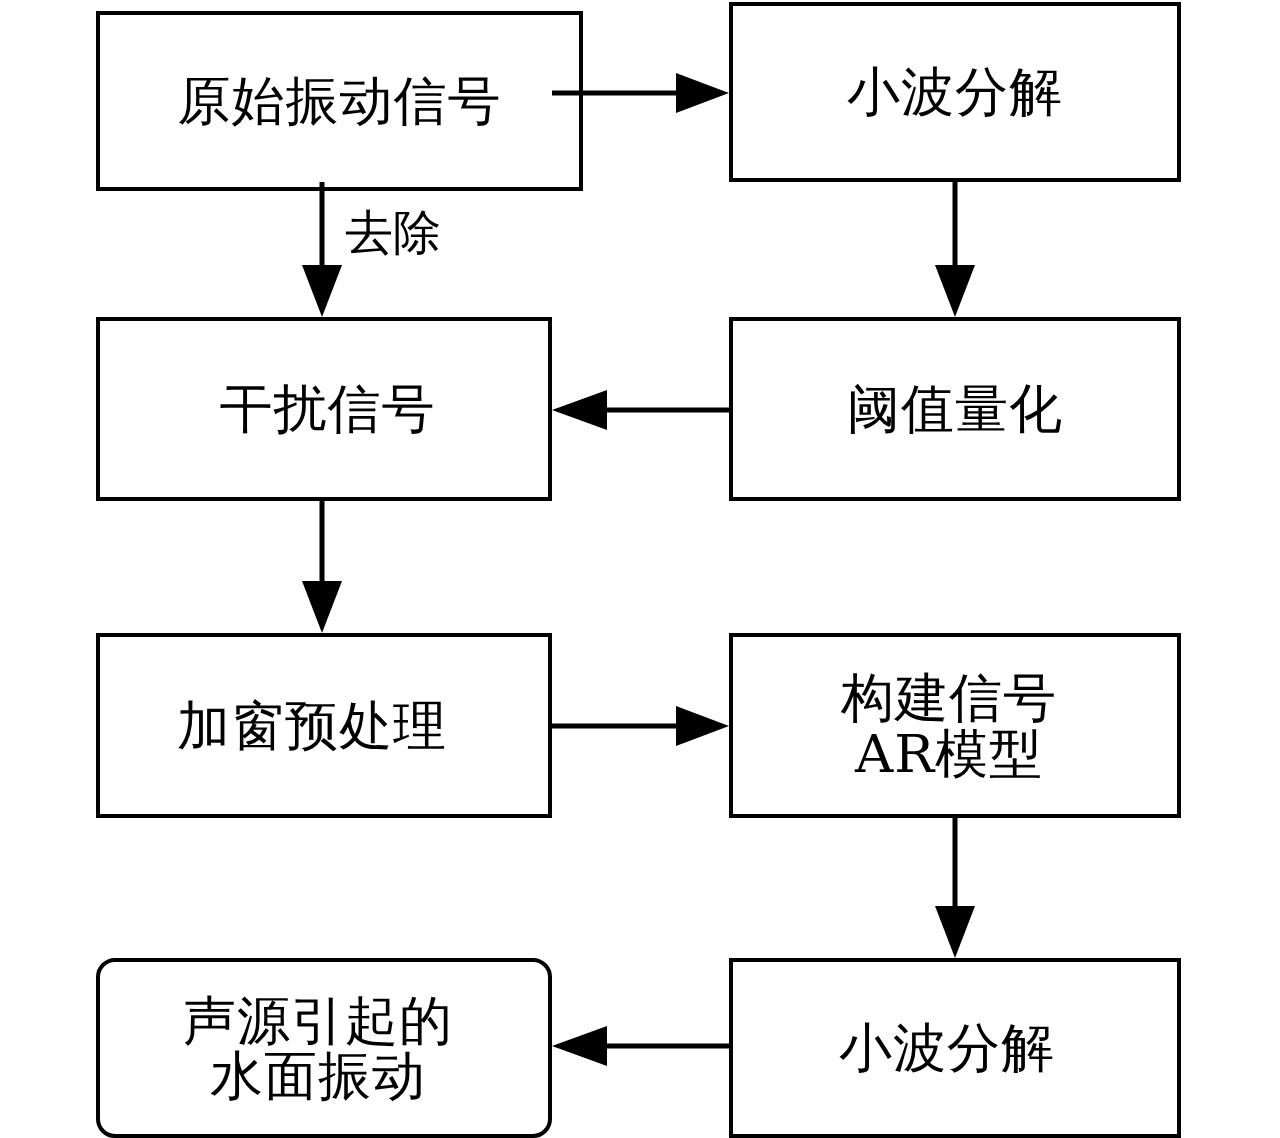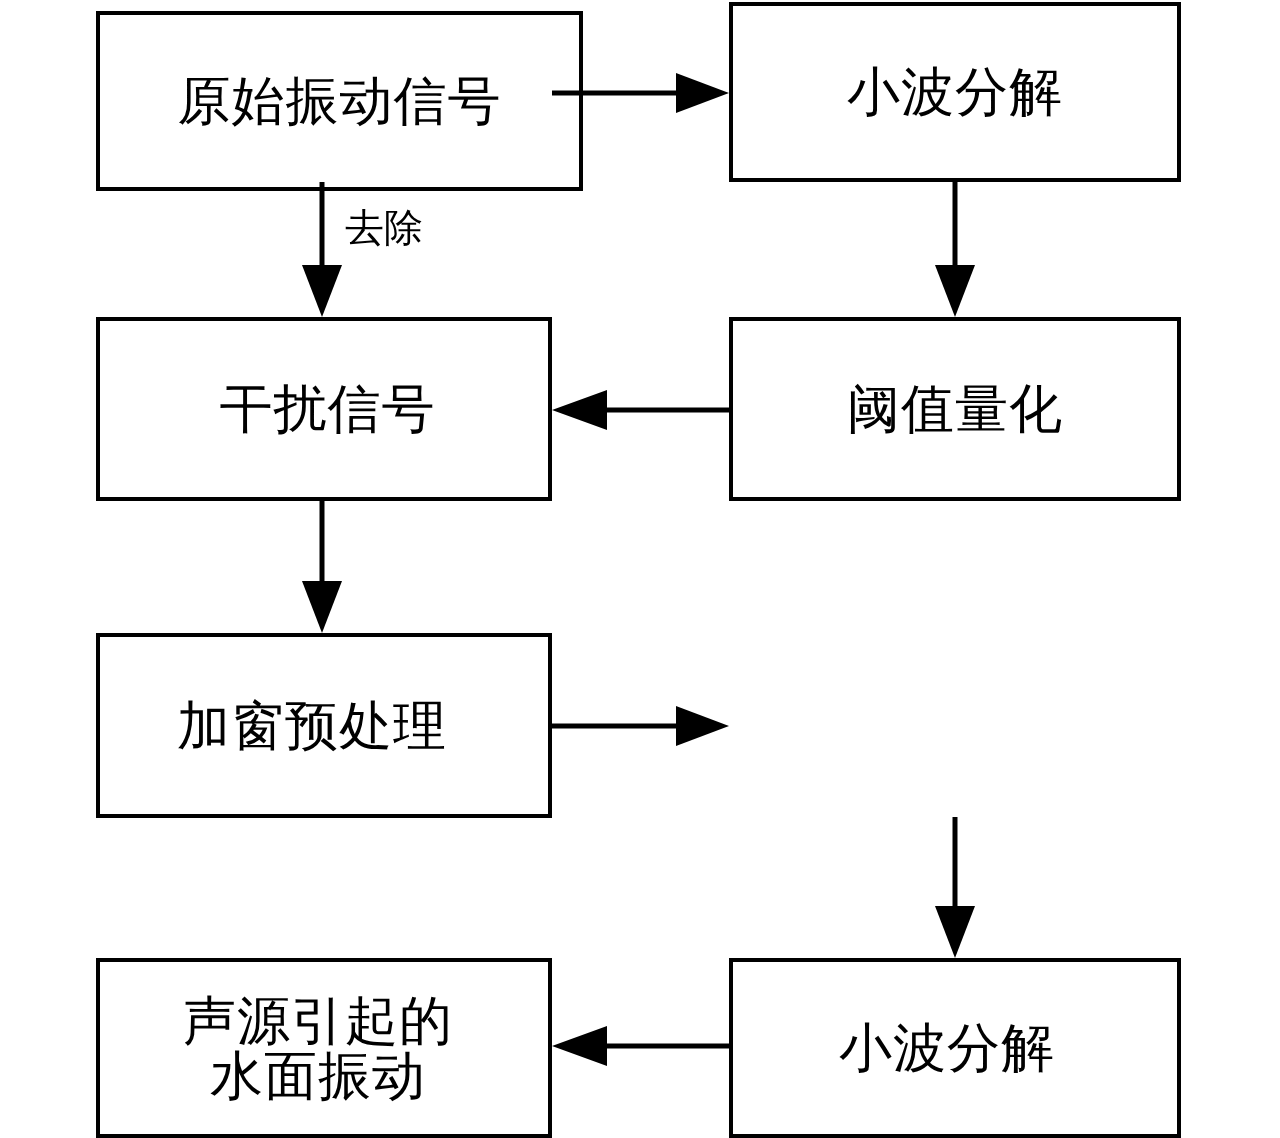--- a/index.html
+++ b/index.html
@@ -37,40 +37,40 @@
     white-space: pre-line;
     padding: 0 6px;
   }
   
   #node-raw-signal      { left: 96px;  top: 11px;    width: 487px; height: 180px; }
   #node-wavelet         { left: 729px; top: 2px;    width: 452px; height: 180px; }
   #node-interference    { left: 96px;  top: 317px;  width: 456px; height: 184px; }
   #node-threshold       { left: 729px; top: 317px;  width: 452px; height: 184px; }
   #node-windowing       { left: 96px;  top: 633px;  width: 456px; height: 185px; }
   #node-ar-model        { left: 729px; top: 633px;  width: 452px; height: 185px; }
-  #node-water-vibration { left: 96px;  top: 958px;  width: 456px; height: 180px; }
+  #node-water-vibration { left: 96px;  top: 958px;  width: 456px; height: 180px; border-radius: 19px; }
   #node-kalman          { left: 729px; top: 958px;  width: 452px; height: 180px; }
 
   
   #node-interference .node-label { transform: translateX(-10px); margin-left: 27px; }
   #node-windowing .node-label    { transform: translateX(-12px); }
   #node-water-vibration .node-label { transform: translateX(-6px); }
   #node-kalman .node-label       { transform: translateX(-8px); }
   #node-ar-model .node-label     { transform: translateX(-6px); }
 
   
   .conn {
     position: absolute;
   }
   .conn svg { display: block; overflow: visible; }
 
   .edge-label {
     position: absolute;
     font-family: "DejaVu Serif", "Liberation Serif", serif;
-    font-size: 39px;
+    font-size: 48px;
     line-height: 1;
     color: #000000;
     white-space: nowrap;
   }
 </style>
 </head>
 <body>
 
 <div id="canvas">
 
@@ -87,20 +87,24 @@
   </div>
 
   <div class="node" id="node-threshold">
     <div class="node-label">阈值量化</div>
   </div>
 
   <div class="node" id="node-windowing">
     <div class="node-label">加窗预处理</div>
   </div>
 
+  <div class="node" id="node-ar-model">
+    <div class="node-label">构建信号
+AR模型</div>
+  </div>
 
   <div class="node" id="node-water-vibration">
     <div class="node-label">声源引起的
 水面振动</div>
   </div>
 
   <div class="node" id="node-kalman">
     <div class="node-label">小波分解</div>
   </div>
 

